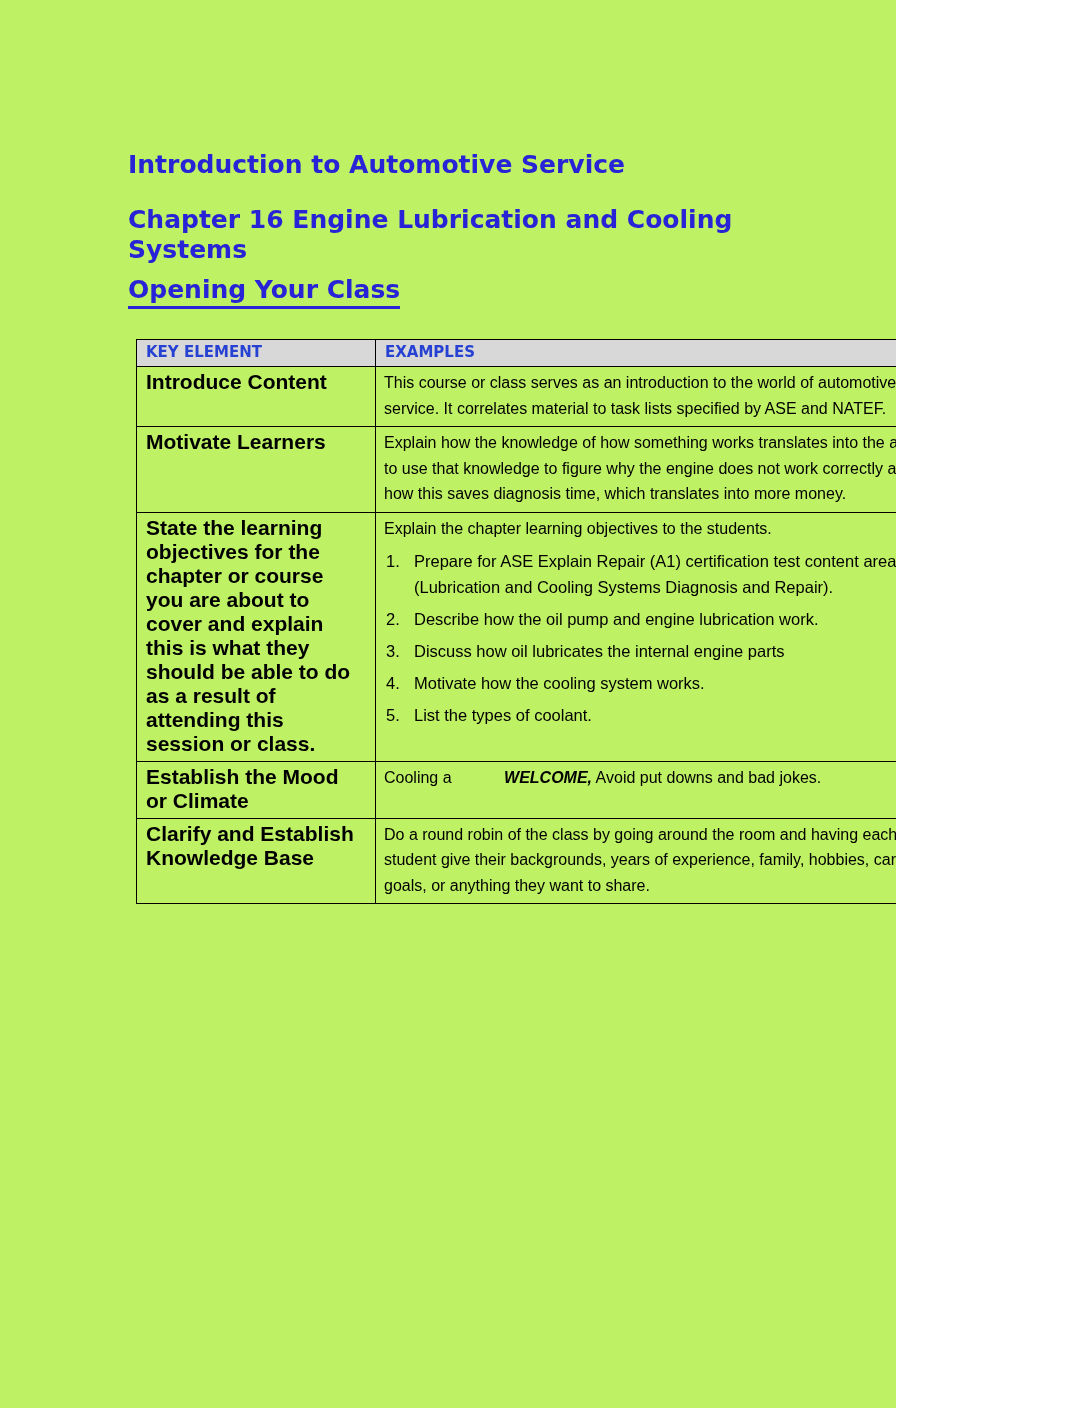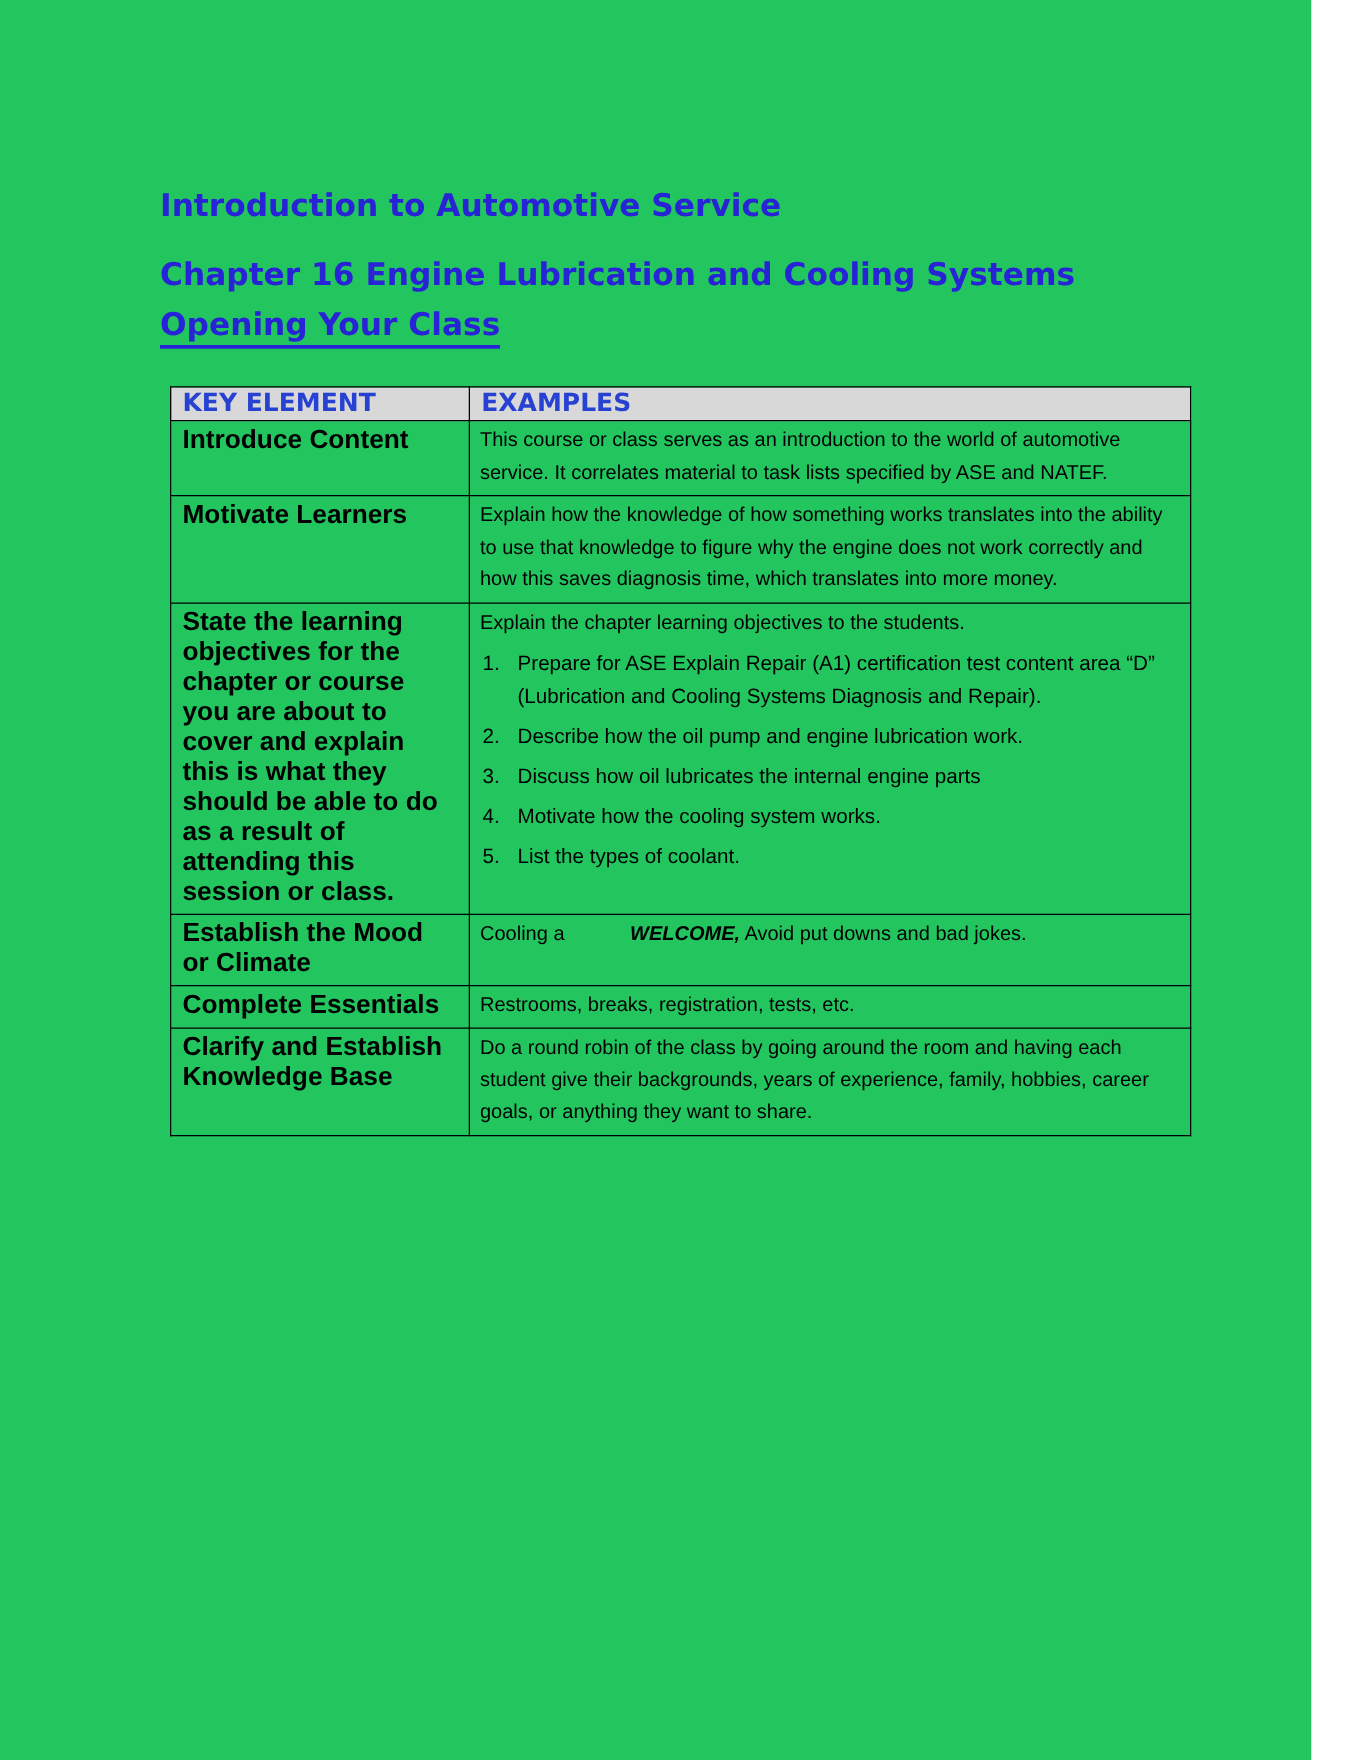--- a/index.html
+++ b/index.html
@@ -1,21 +1,21 @@
 <!DOCTYPE html>
 <html><head>
 <meta charset="utf-8">
 <style>
   * { box-sizing: border-box; }
   html, body { margin: 0; padding: 0; background: #ffffff; }
   .page {
     position: relative;
-    width: 1049px;
+    width: 896px;
     height: 1408px;
-    background: #22c55e;
+    background: #bef264;
     color: #000000;
     font-family: "Liberation Sans", sans-serif;
     padding: 150px 120px 0 128px;
     overflow: hidden;
   }
   .h-main, .h-chapter, .h-section {
     font-family: "DejaVu Sans", sans-serif;
     font-weight: bold;
     color: #2823d6;
     font-size: 25px;
@@ -38,21 +38,21 @@
   .key-table th, .key-table td {
     border: 1px solid #000000;
     vertical-align: top;
     text-align: left;
   }
   .key-table th {
     background: #d8d8d8;
     color: #2742d2;
     font-family: "DejaVu Sans", sans-serif;
     font-weight: bold;
-    font-size: 20px;
+    font-size: 15px;
     padding: 1px 8px 3px 9px;
     line-height: 22px;
     margin-left: 43px;
   }
   col.c-key { width: 239px; }
   col.c-ex  { width: 577px; }
   td.key-cell {
     font-weight: bold;
     font-size: 21px;
     line-height: 24px;
@@ -122,23 +122,19 @@
             <li><span class="num">4.</span><span>Motivate how the cooling system works.</span></li>
             <li><span class="num">5.</span><span>List the types of coolant.</span></li>
           </ol>
         </td>
       </tr>
       <tr>
         <td class="key-cell">Establish the Mood or Climate</td>
         <td class="example-cell"><span>Cooling a </span><span class="welcome-em">WELCOME,</span><span> Avoid put downs and bad jokes.</span></td>
       </tr>
       <tr>
-        <td class="key-cell">Complete Essentials</td>
-        <td class="example-cell">Restrooms, breaks, registration, tests, etc.</td>
-      </tr>
-      <tr>
         <td class="key-cell">Clarify and Establish Knowledge Base</td>
         <td class="example-cell">Do a round robin of the class by going around the room and having each student give their backgrounds, years of experience, family, hobbies, career goals, or anything they want to share.</td>
       </tr>
     </tbody>
   </table>
 
 </div>
 
 </body></html>

